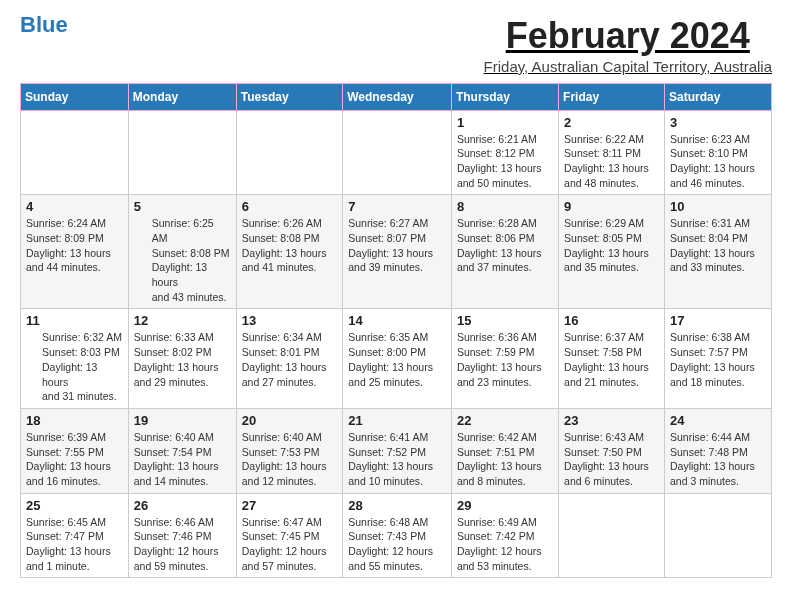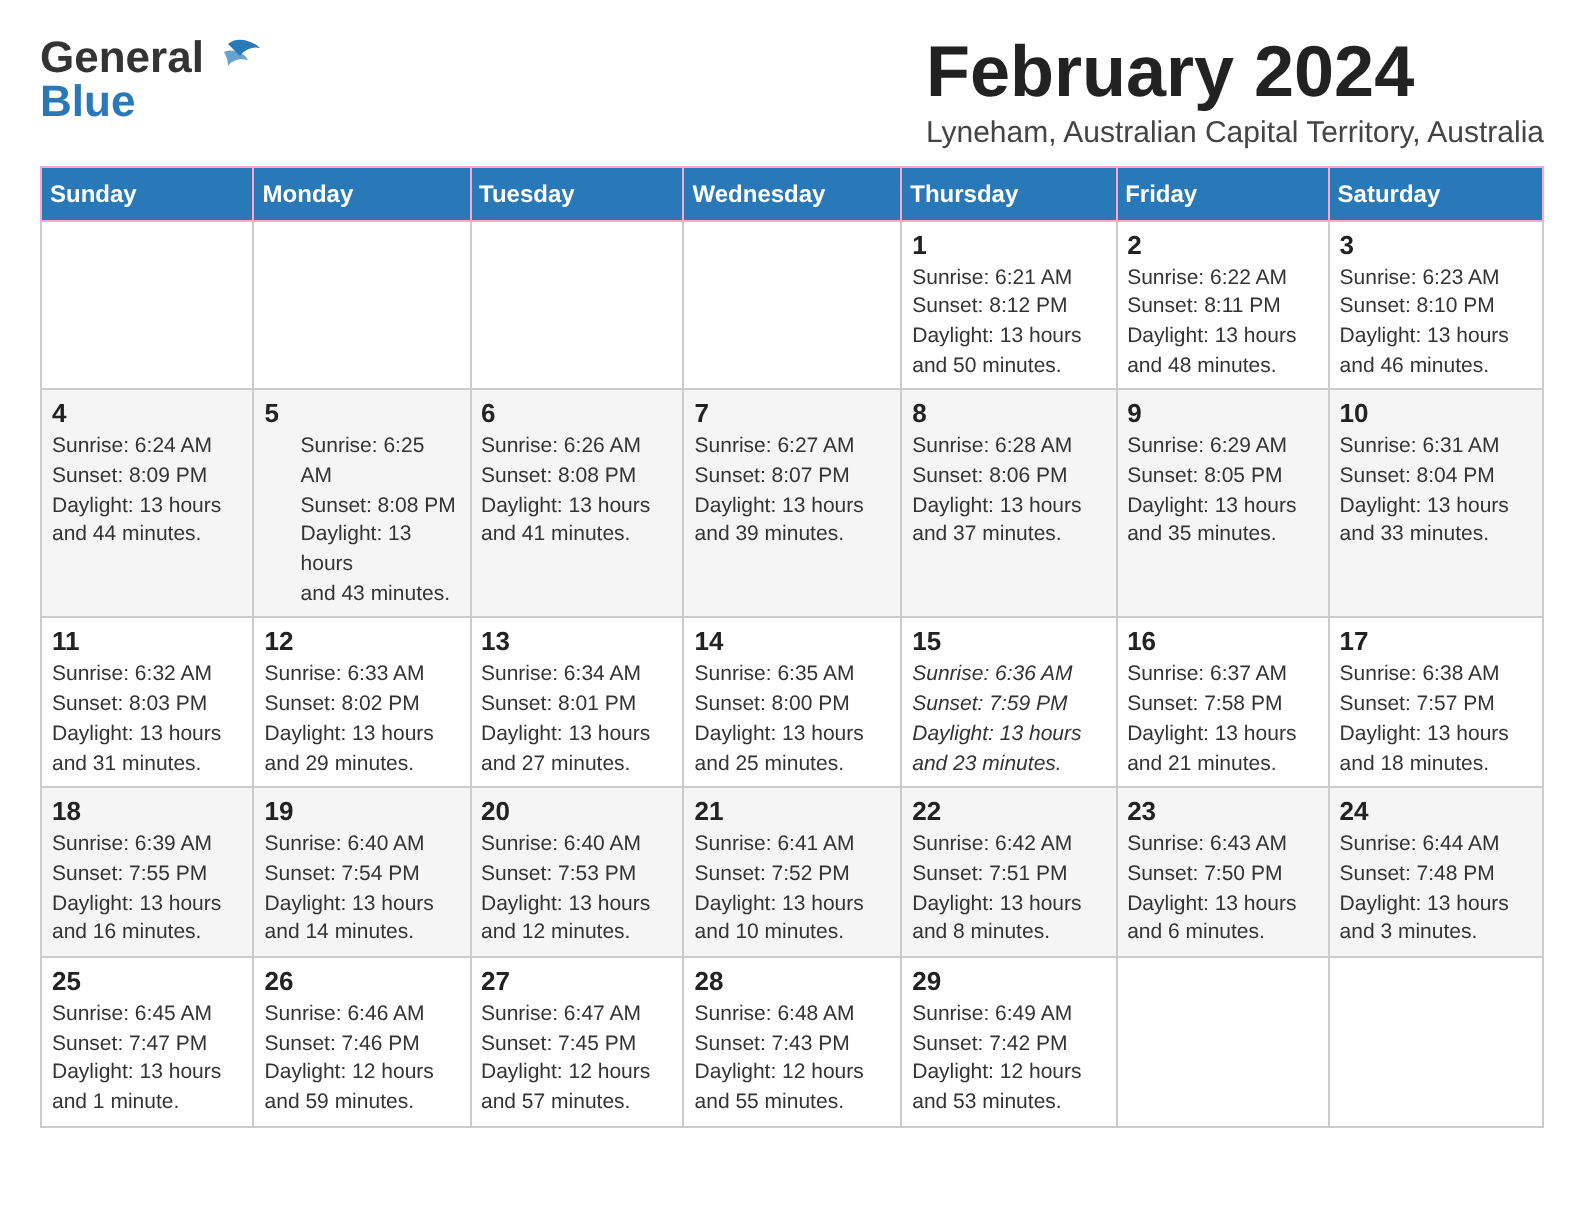--- a/index.html
+++ b/index.html
@@ -20,21 +20,22 @@
       display: flex;
       flex-direction: column;
       align-items: flex-start;
     }
     .logo-row {
       display: flex;
       align-items: center;
       gap: 4px;
     }
     .title-area {
-      text-align: left;
+      text-align: center;
+      text-decoration: underline;
     }
     .month-title {
       font-size: 36px;
       font-weight: bold;
       color: #222;
       line-height: 1.1;
     }
     .subtitle {
       font-size: 15px;
       color: #444;
@@ -80,32 +81,25 @@
     }
     .empty-cell {
       background: #fff !important;
     }
   </style>
 </head>
 <body>
 
 <div class="header-area">
   <div class="logo-area">
-    <div class="logo-row">
-      <span style="font-size:22px;font-weight:bold;color:#333;">General</span>
-      <svg width="26" height="22" viewBox="0 0 26 22">
-        <path d="M8 4 C12 0 20 2 24 6 C20 5 16 7 14 10 C12 8 10 6 8 4Z" fill="#2979b8"></path>
-        <path d="M6 8 C10 6 16 8 18 12 C14 11 10 12 8 15 C8 12 7 10 6 8Z" fill="#2979b8" opacity="0.7"></path>
-      </svg>
-    </div>
     <span style="font-size:22px;font-weight:bold;color:#2979b8;margin-top:-4px;">Blue</span>
   </div>
   <div class="title-area">
     <div class="month-title">February 2024</div>
-    <div class="subtitle">Lyneham, Australian Capital Territory, Australia</div>
+    <div class="subtitle">Friday, Australian Capital Territory, Australia</div>
   </div>
 </div>
 
 <table class="calendar">
   <thead>
     <tr>
     <th>Sunday</th>
         <th>Monday</th>
         <th>Tuesday</th>
         <th>Wednesday</th>
@@ -189,21 +183,21 @@
           <span class="day-num">10</span>
           <div class="cell-text" style="white-space: pre-line;">Sunrise: 6:31 AM
 Sunset: 8:04 PM
 Daylight: 13 hours
 and 33 minutes.</div>
         </td>
       </tr>
       <tr>
         <td>
           <span class="day-num">11</span>
-          <div class="cell-text" style="white-space: pre-line;">Sunrise: 6:32 AM
+          <div class="cell-text" style="white-space: pre-line; margin-left: 16px;">Sunrise: 6:32 AM
 Sunset: 8:03 PM
 Daylight: 13 hours
 and 31 minutes.</div>
         </td>
         <td>
           <span class="day-num">12</span>
           <div class="cell-text" style="white-space: pre-line;">Sunrise: 6:33 AM
 Sunset: 8:02 PM
 Daylight: 13 hours
 and 29 minutes.</div>
@@ -217,21 +211,21 @@
         </td>
         <td>
           <span class="day-num">14</span>
           <div class="cell-text" style="white-space: pre-line;">Sunrise: 6:35 AM
 Sunset: 8:00 PM
 Daylight: 13 hours
 and 25 minutes.</div>
         </td>
         <td>
           <span class="day-num">15</span>
-          <div class="cell-text" style="white-space: pre-line; font-style: italic;">Sunrise: 6:36 AM
+          <div class="cell-text" style="white-space: pre-line;">Sunrise: 6:36 AM
 Sunset: 7:59 PM
 Daylight: 13 hours
 and 23 minutes.</div>
         </td>
         <td>
           <span class="day-num">16</span>
           <div class="cell-text" style="white-space: pre-line;">Sunrise: 6:37 AM
 Sunset: 7:58 PM
 Daylight: 13 hours
 and 21 minutes.</div>

